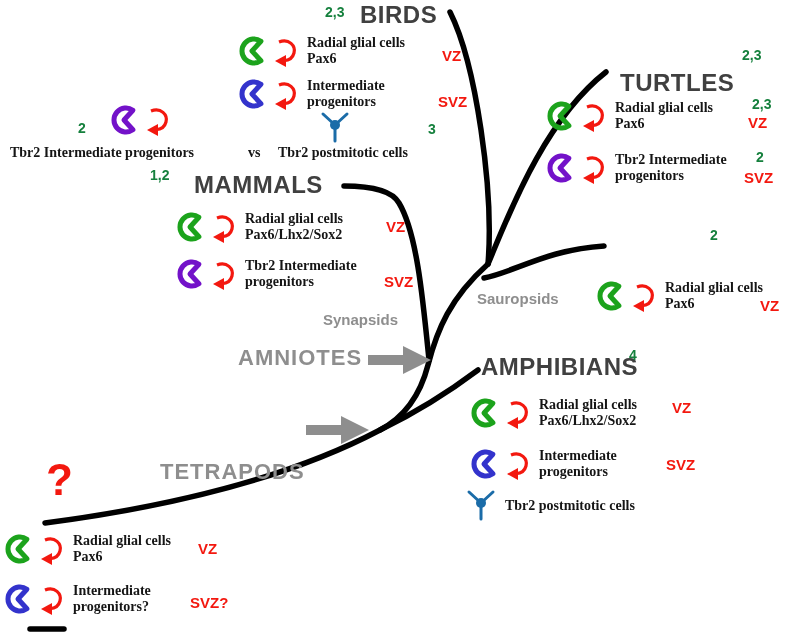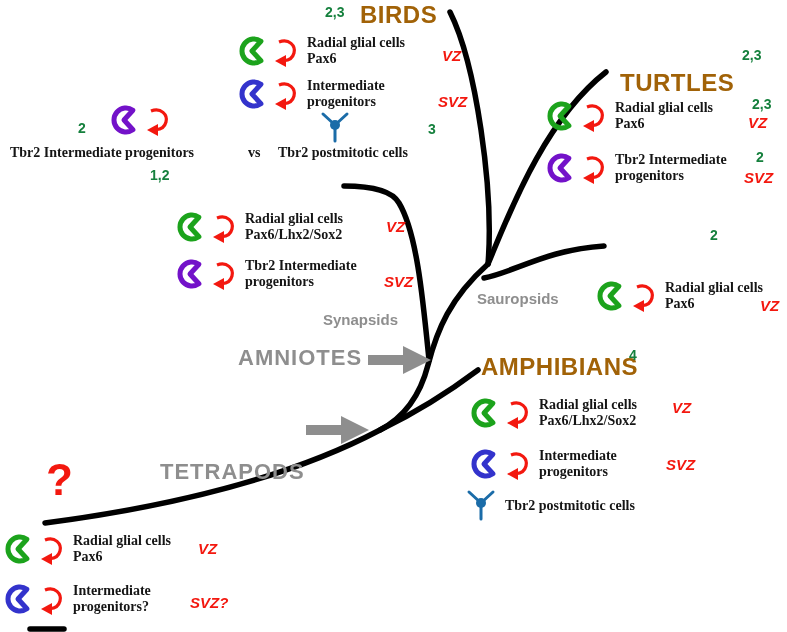--- a/index.html
+++ b/index.html
@@ -1,24 +1,24 @@
 <!DOCTYPE html>
 <html style="--green: #1ca31c; --purple: #7312c9; --blue: #3333cc; --neuron: #1b6ca8; --red: #f3180f; --gray: #8e8e8e; --black: #000000;"><head>
 <meta charset="utf-8">
 <style>
   * { margin:0; padding:0; box-sizing:border-box; }
   html,body { background:#ffffff; }
   body { font-family:"Liberation Sans", sans-serif; }
   #canvas { position:relative; width:787px; height:632px; background:#fff; overflow:hidden; }
   svg.tree { position:absolute; left:0; top:0; }
-  .taxon { position:absolute; font-weight:bold; font-size:24px; color:#a16207; white-space:nowrap; letter-spacing:.5px; }
+  .taxon { position:absolute; font-weight:bold; font-size:24px; color:#404040; white-space:nowrap; letter-spacing:.5px; }
   .supnum { position:absolute; font-weight:bold; font-size:14px; color:#15803d; white-space:nowrap; }
   .cellrow { position:absolute; display:flex; align-items:flex-start; gap:7px; }
   .celltext { font-weight:bold; font-size:14px; line-height:16px; color:#151515; white-space:nowrap; padding-top:2px;font-family:Liberation Serif, serif; }
-  .zone { position:absolute; font-weight:bold; font-size:15px; color:var(--red); white-space:nowrap;font-style:italic; }
+  .zone { position:absolute; font-weight:bold; font-size:15px; color:var(--red); white-space:nowrap; }
   .gray-big { position:absolute; font-weight:bold; font-size:22px; color:var(--gray); letter-spacing:1px; white-space:nowrap; }
   .gray-small { position:absolute; font-weight:bold; font-size:15px; color:var(--gray); white-space:nowrap; }
   .qmark { position:absolute; font-weight:bold; font-size:44px; color:var(--red); }
   .icon-green { color:var(--green); }
   .icon-purple { color:var(--purple); }
   .icon-blue { color:var(--blue); }
   .icon-neuron { color:var(--neuron); }
 </style>
 </head>
 <body>
@@ -95,20 +95,21 @@
         <circle cx="17" cy="15" r="5" fill="currentColor"></circle>
       </svg>
     </span>
   </div>
   <span class="supnum" style="left:428px; top:121px;">3</span>
   <span class="celltext" style="position:absolute; left:10px; top:143px;">Tbr2 Intermediate progenitors</span>
   <span class="celltext" style="position:absolute; left:248px; top:143px;">vs</span>
   <span class="celltext" style="position:absolute; left:278px; top:143px;">Tbr2 postmitotic cells</span>
 
   <span class="supnum" style="left:150px; top:167px;">1,2</span>
+  <div class="taxon" style="left:194px; top:171px;">MAMMALS</div>
 
   <div class="cellrow" style="left:176px; top:209px;">
     <span class="icon-green">
       <svg width="62" height="36" viewBox="0 0 62 36">
         <path d="M22.9 8.2 A12 12 0 1 0 22.9 27.8 L14 18 Z" fill="none" stroke="currentColor" stroke-width="5" stroke-linejoin="round"></path>
         <g>
             <path d="M41 9 C51 5 58 13 56 20 C54.8 24.6 51 27.4 46 27.6" fill="none" stroke="var(--red)" stroke-width="3.2"></path>
             <path d="M48 22 L37 28 L48 34 Z" fill="var(--red)"></path>
           </g>
       </svg>

